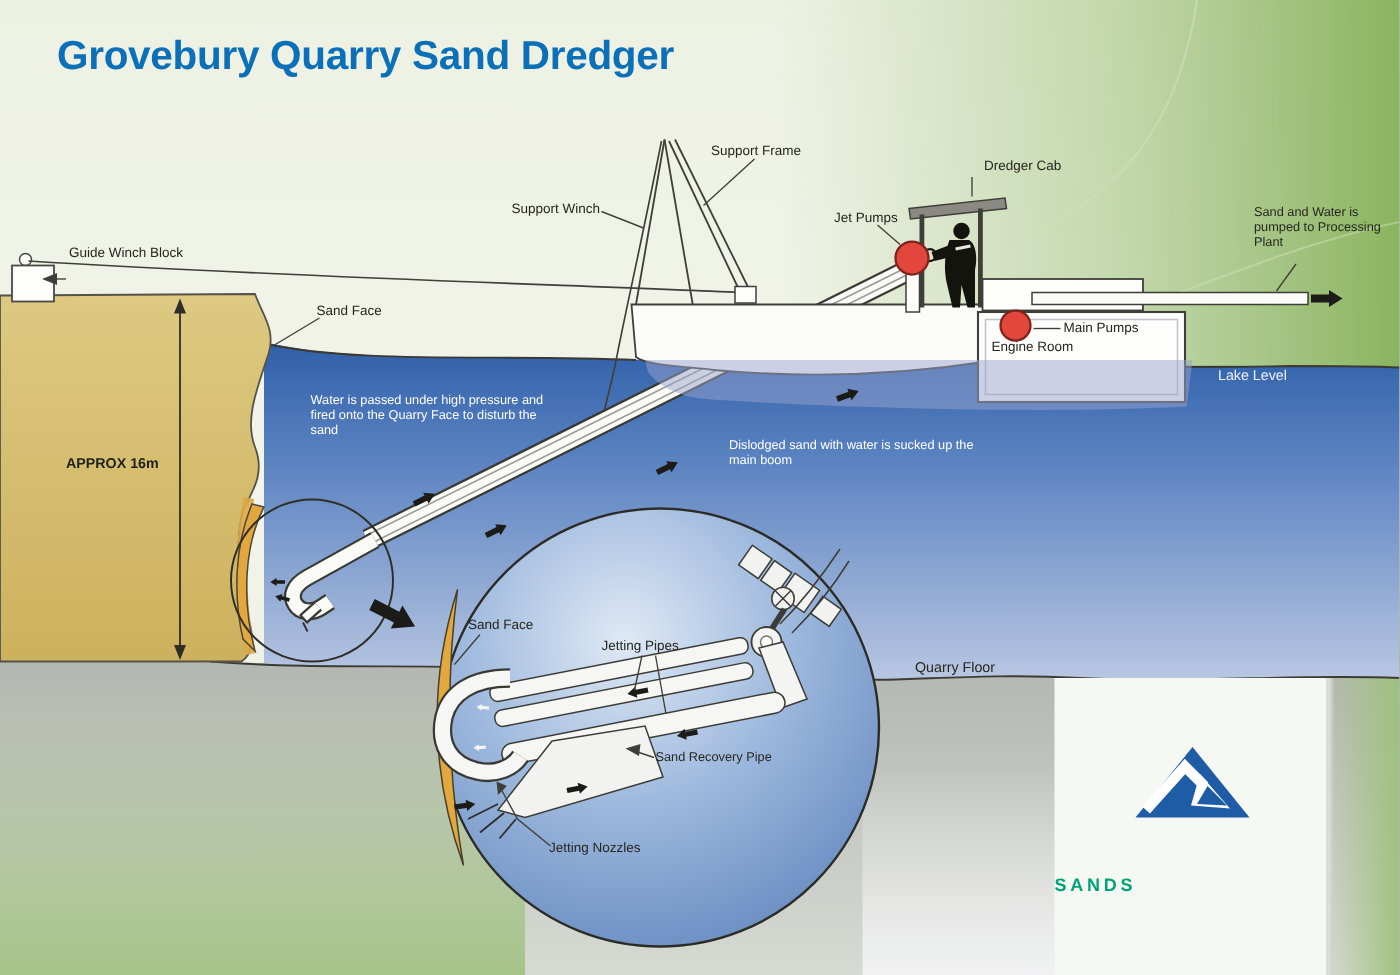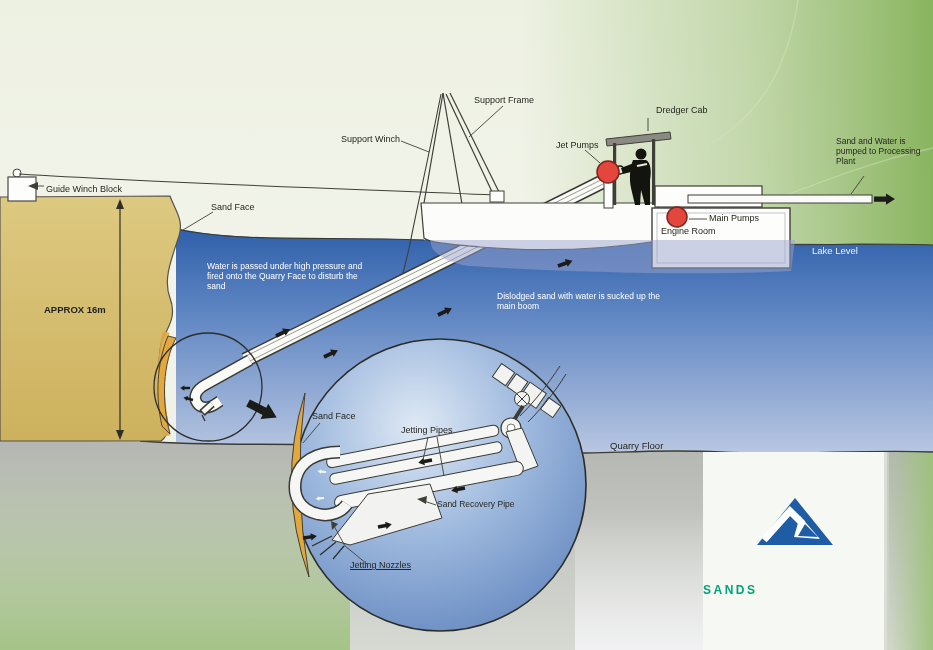--- a/index.html
+++ b/index.html
@@ -230,37 +230,38 @@
     <rect x="884" y="452" width="5" height="198" fill="#cfd3cb" opacity="0.7"></rect>
     <g>
       <polygon points="757,545 833,545 795,498" fill="#1e5ca6"></polygon>
       <path d="M764,540 L790,511 L803,524" stroke="#ffffff" stroke-width="7" fill="none"></path>
       <polygon points="800,516 820,539 794,537" fill="#ffffff"></polygon>
       <polygon points="805,524 818,537 798,536" fill="#1e5ca6"></polygon>
     </g>
   </g>
 </svg>
 
-
-<div class="lbl" style="left:46px;top:184px;text-align:right;">Guide Winch Block</div>
+<div class="title">Grovebury Quarry Sand Dredger</div>
+
+<div class="lbl" style="left:46px;top:163px;text-align:right;">Guide Winch Block</div>
 <div class="lbl" style="left:211px;top:202px;">Sand Face</div>
 <div class="lbl approx" style="left:44px;top:304px;">APPROX 16m</div>
 <div class="lbl" style="left:341px;top:134px;">Support Winch</div>
 <div class="lbl" style="left:474px;top:95px;">Support Frame</div>
 <div class="lbl" style="left:556px;top:140px;">Jet Pumps</div>
 <div class="lbl" style="left:625px;top:105px;padding-left:31px;">Dredger Cab</div>
 <div class="lbl" style="left:709px;top:213px;">Main Pumps</div>
 <div class="lbl" style="left:661px;top:226px;">Engine Room</div>
 <div class="lbl wrap" style="left:836px;top:136px;width:88px;font-size:8.5px;">Sand and Water is pumped to Processing Plant</div>
 <div class="lbl lake" style="left:812px;top:245px;">Lake Level</div>
 <div class="lbl" style="left:610px;top:428px;font-size:9.5px;margin-top:12px;">Quarry Floor</div>
 
 <div class="lbl wrap white" style="left:207px;top:261px;width:170px;font-size:8.5px;">Water is passed under high pressure and fired onto the Quarry Face to disturb the sand</div>
-<div class="lbl wrap white" style="left:486px;top:291px;width:180px;font-size:8.5px;margin-left:11px;">Dislodged sand with water is sucked up the main boom</div>
+<div class="lbl wrap white" style="left:486px;top:291px;width:180px;font-size:8.5px;">Dislodged sand with water is sucked up the main boom</div>
 
 <div class="lbl" style="left:312px;top:411px;">Sand Face</div>
 <div class="lbl" style="left:401px;top:425px;">Jetting Pipes</div>
 <div class="lbl" style="left:437px;top:499px;font-size:8.5px;">Sand Recovery Pipe</div>
-<div class="lbl" style="left:350px;top:560px;text-decoration:underline;">Jetting Nozzles</div>
+<div class="lbl" style="left:366px;top:560px;">Jetting Nozzles</div>
 
 <div class="sands">SANDS</div>
 
 </div>
 
 </body></html>

